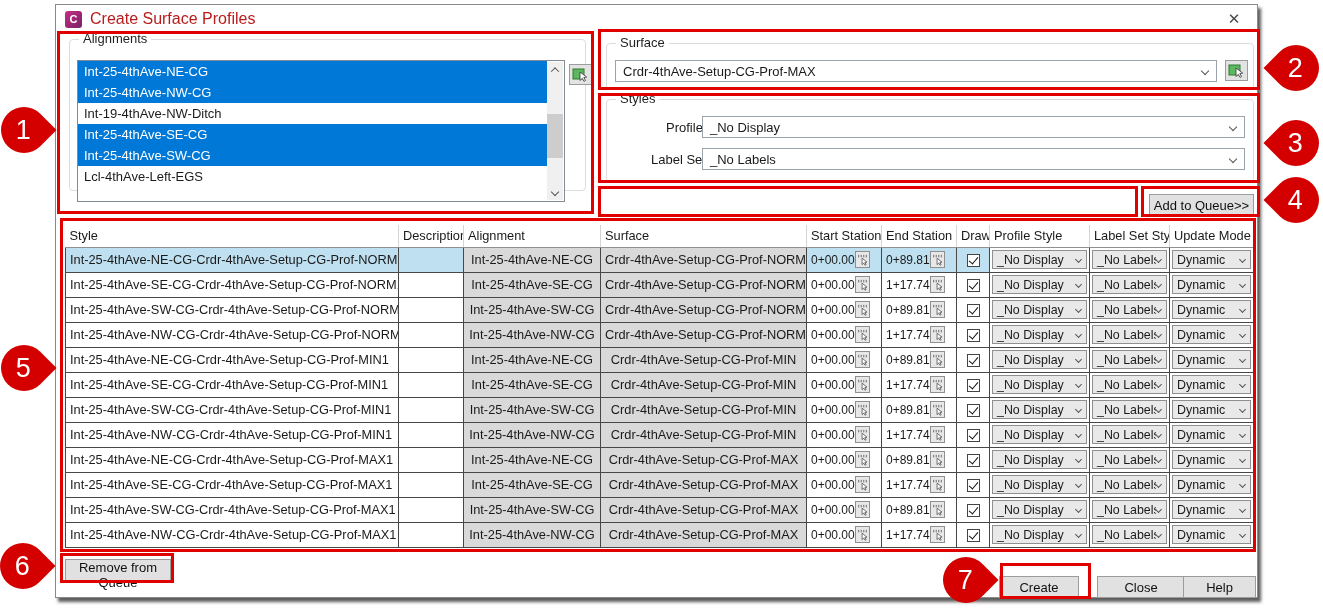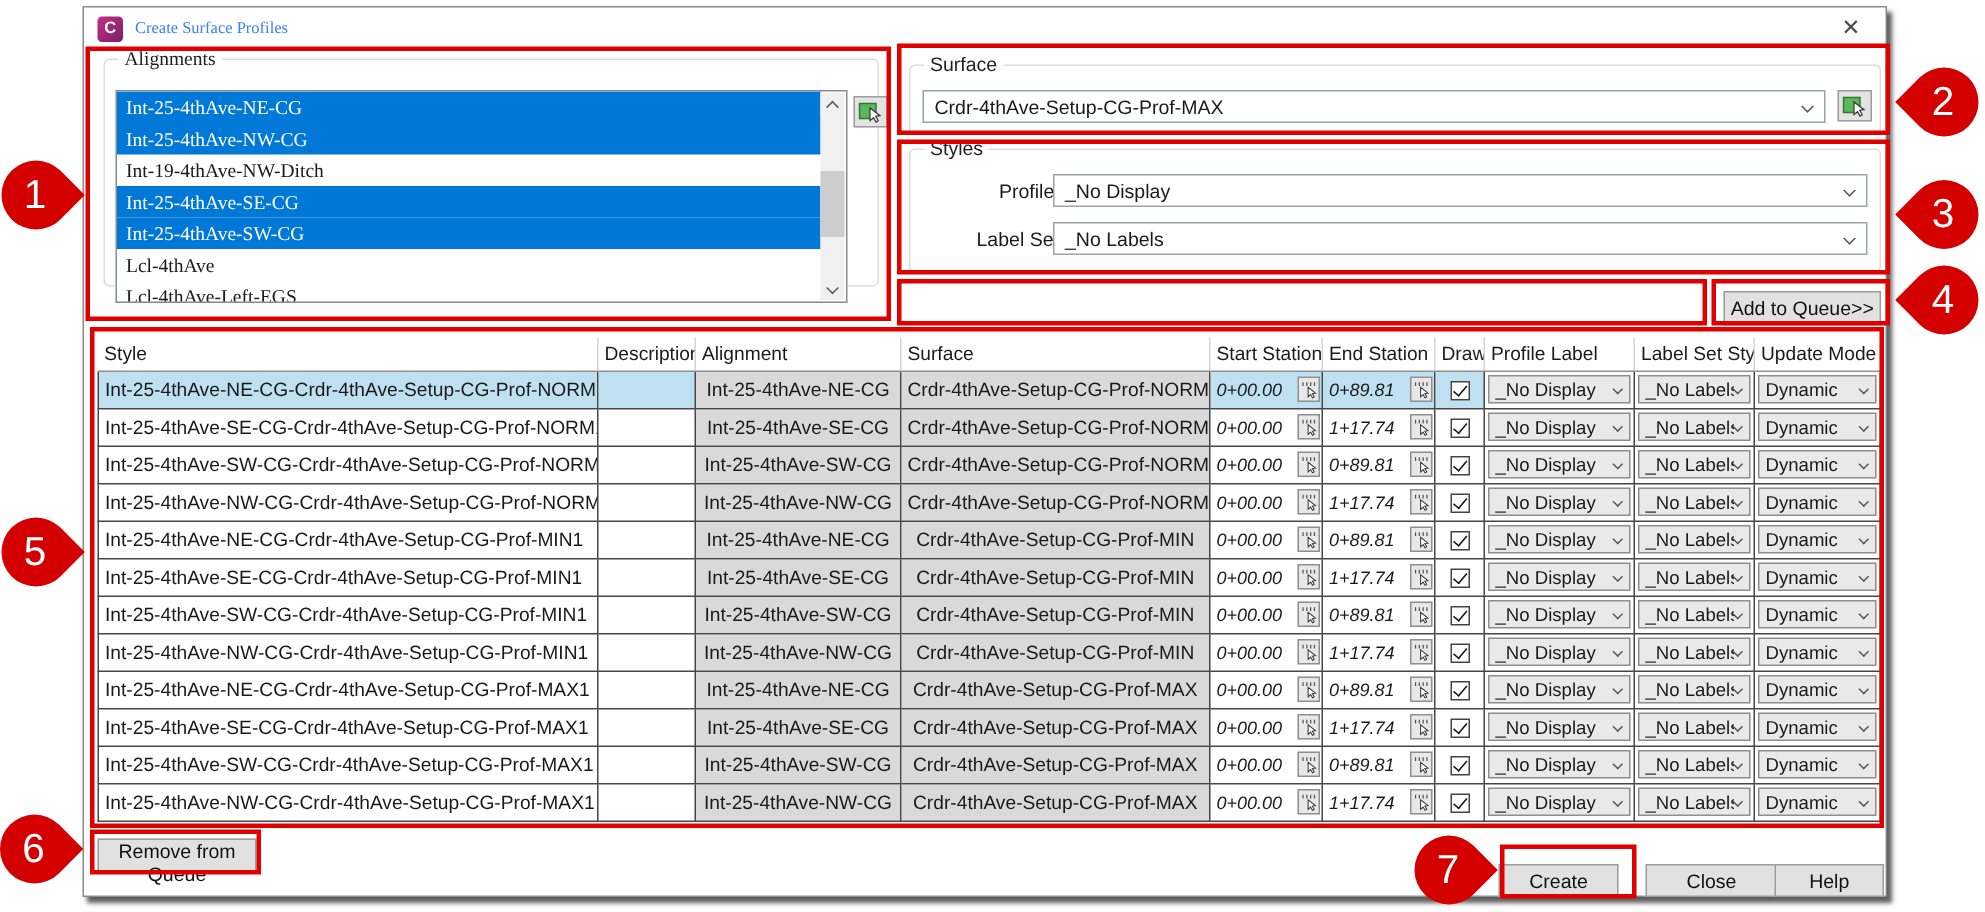--- a/index.html
+++ b/index.html
@@ -6,29 +6,29 @@
   html,body { width:1323px; height:608px; overflow:hidden; background:#fff;
     font-family:"Liberation Sans", sans-serif; color:#1a1a1a; }
 
   
   .dialog { position:absolute; left:55px; top:4px; width:1203px; height:594px;
     background:#fff; border:1px solid #8a8a8a; box-shadow:3px 4px 3px rgba(40,40,40,.75); }
   .titlebar { position:absolute; left:0; top:0; width:100%; height:28px; display:flex; align-items:center; }
   .appicon { width:17px; height:17px; margin-left:9px; border-radius:3px;
     background:linear-gradient(135deg,#c52e84 0%,#7a1f66 100%);
     color:#fff; font-weight:bold; font-size:11px; display:flex; align-items:center; justify-content:center; }
-  .title { margin-left:8px; font-size:11px; color:#3b82f6;font-family:Liberation Serif, serif; }
+  .title { margin-left:8px; font-size:16px; color:#b91c1c; }
   .closebtn { position:absolute; right:10px; top:4px; width:26px; height:20px; border:none; background:transparent;
     font-size:15px; color:#4a4a4a; cursor:pointer; line-height:20px; text-align:center; }
 
   
   .group { position:absolute; border:1px solid #dcdcdc; border-radius:4px; background:#fff; }
   .glabel { position:absolute; top:-9px; left:9px; background:#fff; padding:0 4px; font-size:13px; color:#1f1f1f; }
 
-  .g-align { left:13px; top:34px; width:517px; height:152px;font-family:Liberation Serif, serif; }
+  .g-align { left:13px; top:34px; width:517px; height:152px; }
   .g-surface { left:550px; top:38px; width:648px; height:47px; }
   .g-styles { left:550px; top:94px; width:648px; height:83px; }
 
   
   .alist { position:absolute; left:7px; top:20px; width:488px; height:142px;
     border:1px solid #838a92; background:#fff; overflow:hidden; }
   .li { height:21px; line-height:21px; font-size:13px; padding-left:6px; width:calc(100% - 17px);
     white-space:nowrap; }
   .li.sel { background:#0078d7; color:#fff; }
   .sb { position:absolute; top:1px; right:1px; bottom:1px; width:16px; background:#f0f0f0; }
@@ -69,21 +69,21 @@
 
   
   .tablewrap { position:absolute; left:9px; top:220px; width:1188px; }
   table { border-collapse:collapse; table-layout:fixed; width:1188px; }
   th { background:#fff; font-weight:normal; font-size:12.8px; text-align:left; padding:3px 4px;
     border-right:1px solid #d4d4d4; border-bottom:1px solid #909090; height:22px; white-space:nowrap; overflow:hidden; }
   td { border:1px solid #474747; height:25px; font-size:12.8px; padding:0 4px;
     white-space:nowrap; overflow:hidden; background:#fff; }
   td.ro { background:#d9d9d9; text-align:center; }
   td.c-sta { padding:0 1px 0 4px; font-size:12px; }
-  .sta-inner { display:flex; align-items:center; justify-content:space-between;font-style:italic; }
+  .sta-inner { display:flex; align-items:center; justify-content:flex-start; }
   .sta-btn { width:15px; height:17px; background:#e8e8e8; border:1px solid #8f8f8f; padding:0;
     display:flex; align-items:center; justify-content:center; cursor:pointer; flex:0 0 auto; }
   td.c-draw { text-align:center; padding:0; }
   .ckb { display:inline-block; position:relative; width:13px; height:13px; background:#fff;
     border:1px solid #444; vertical-align:middle; cursor:pointer; }
   .ckb::after { content:""; position:absolute; left:3px; top:0px; width:4px; height:8px;
     border-right:1.7px solid #111; border-bottom:1.7px solid #111; transform:rotate(40deg); }
   td.c-dd { padding:2px; }
   .dd { height:19px; background:#e9e9e9; border:1px solid #8f8f8f; display:flex;
     align-items:center; justify-content:space-between; font-size:12.4px; cursor:pointer; }
@@ -112,21 +112,20 @@
 
   <div class="group g-align">
     <div class="glabel">Alignments</div>
     <div class="alist">
       <div id="align-items">
           <div class="li sel">Int-25-4thAve-NE-CG</div>
           <div class="li sel">Int-25-4thAve-NW-CG</div>
           <div class="li">Int-19-4thAve-NW-Ditch</div>
           <div class="li sel">Int-25-4thAve-SE-CG</div>
           <div class="li sel">Int-25-4thAve-SW-CG</div>
-          <div class="li">Lcl-4thAve</div>
           <div class="li">Lcl-4thAve-Left-EGS</div>
         </div>
       <div class="sb">
         <button class="sb-btn sb-up">
             <i class="chev up"></i>
           </button>
         <div class="sb-thumb"></div>
         <button class="sb-btn sb-dn">
             <i class="chev dn"></i>
           </button>
@@ -186,21 +185,21 @@
       </colgroup>
       <thead>
           <tr id="table-head-row">
             <th>Style</th>
             <th>Description</th>
             <th>Alignment</th>
             <th>Surface</th>
             <th>Start Station</th>
             <th>End Station</th>
             <th>Draw</th>
-            <th>Profile Label</th>
+            <th>Profile Style</th>
             <th>Label Set Style</th>
             <th>Update Mode</th>
           </tr>
         </thead>
       <tbody id="table-body">
           <tr class="selrow">
     <td class="c-name hl">Int-25-4thAve-NE-CG-Crdr-4thAve-Setup-CG-Prof-NORM1</td>
     <td class="c-desc hl"></td>
     <td class="ro">Int-25-4thAve-NE-CG</td>
     <td class="ro">Crdr-4thAve-Setup-CG-Prof-NORM</td>

